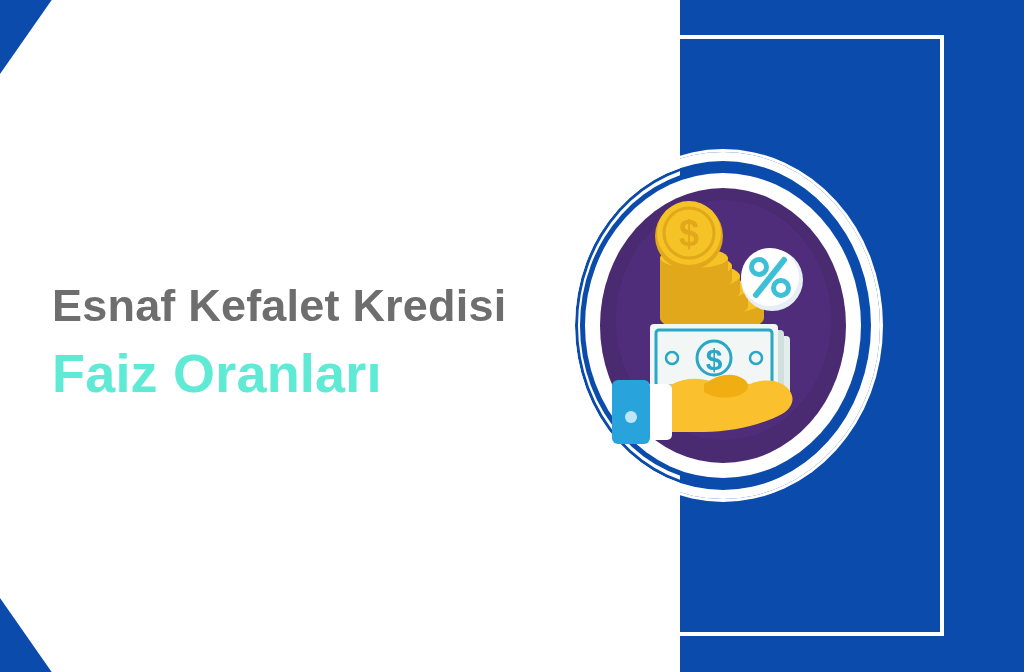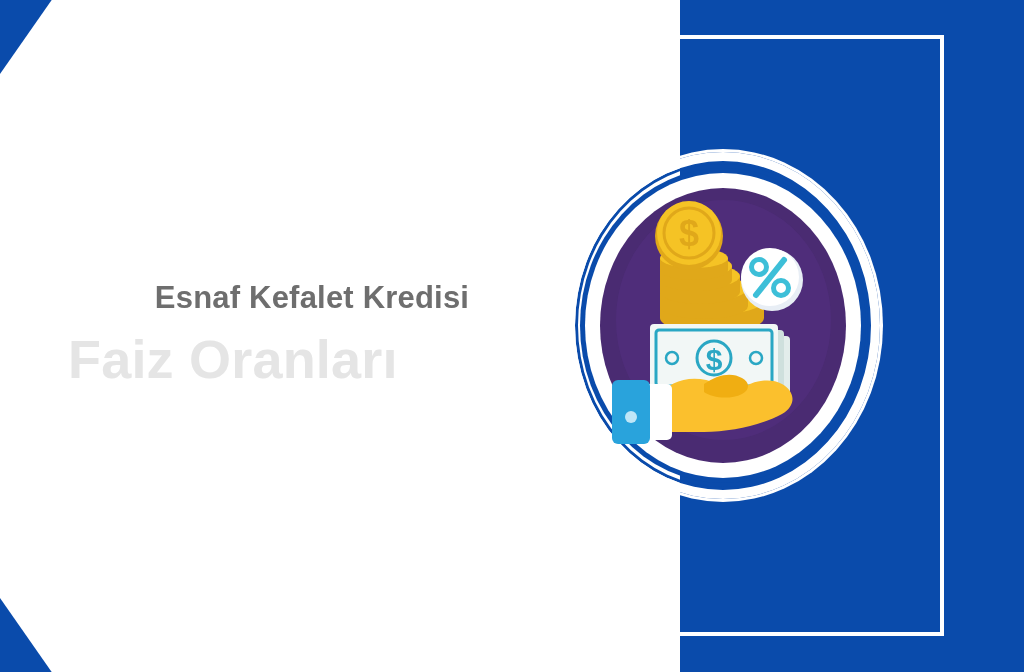--- a/index.html
+++ b/index.html
@@ -127,36 +127,35 @@
   }
 
   
   .text-block {
     position: absolute;
     left: 52px;
     top: 282px;
     width: 520px;
   }
   .kicker {
-    font-size: 31px;
+    font-size: 45px;
     font-weight: 700;
     color: #6E6E6E;
     letter-spacing: 0.2px;
     line-height: 1.05;
     margin: 0 0 16px 0;
     white-space: nowrap;
-    text-align: center;
   }
   .headline {
     font-size: 54px;
     font-weight: 700;
-    color: #e5e5e5;
+    color: #5eead4;
     letter-spacing: 0.2px;
     line-height: 1.05;
-    margin: 16px;
+    margin: 0;
     white-space: nowrap;
   }
 </style>
 </head>
 <body>
 
 <div class="banner">
 
   <div class="bg-blue"></div>
   <div class="white-panel"></div>

